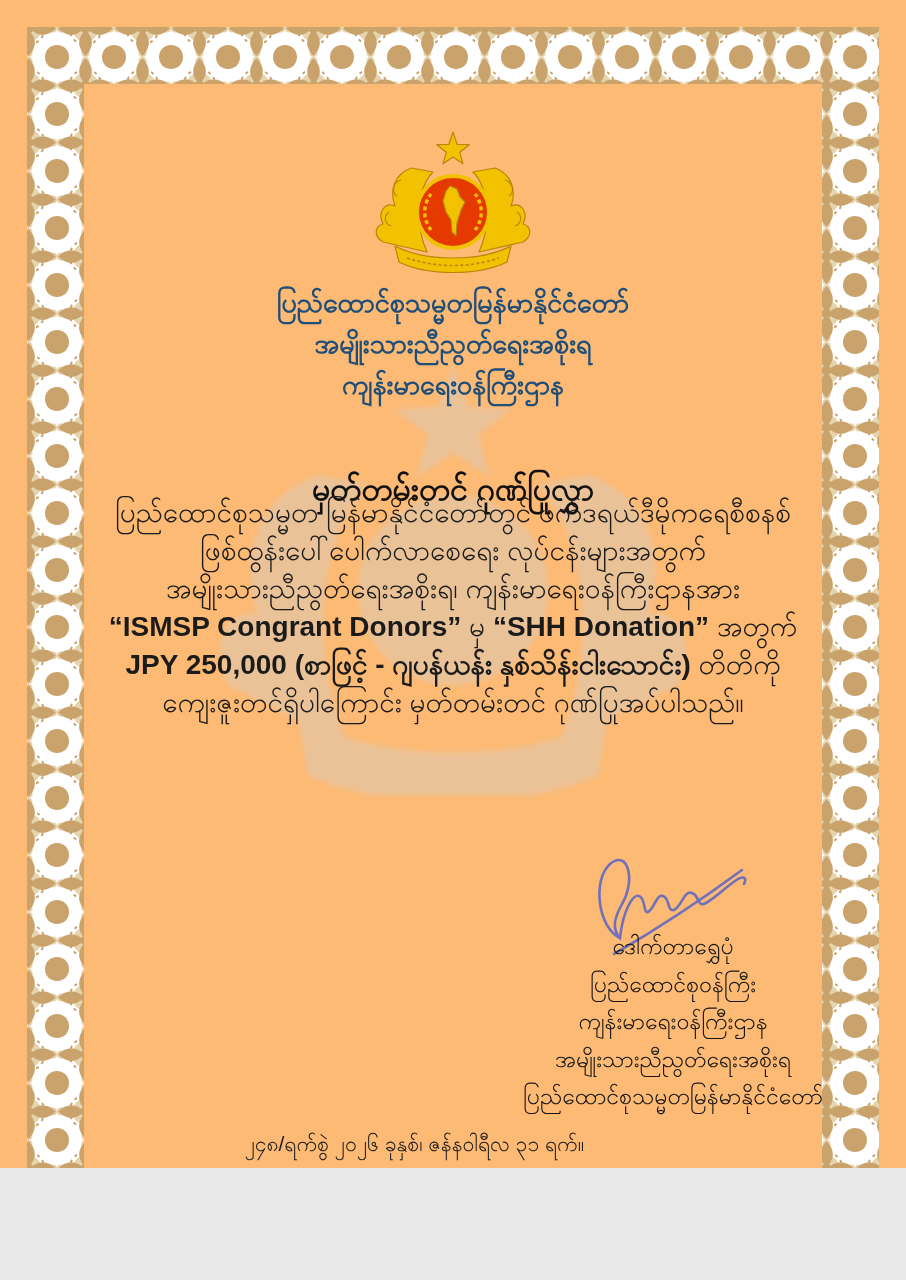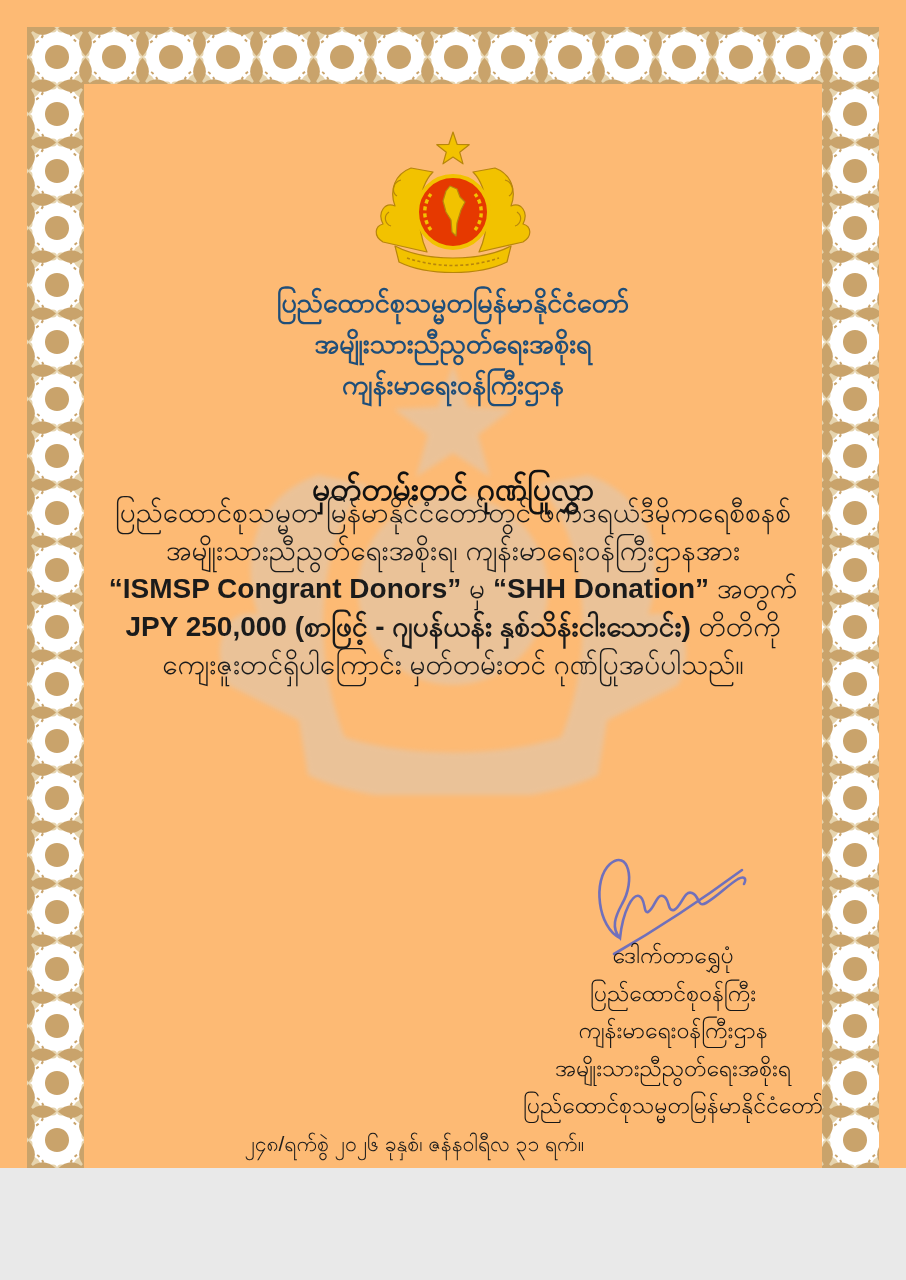--- a/index.html
+++ b/index.html
@@ -12,21 +12,21 @@
     color:#1c1c1c;
   }
   .border-frame{position:absolute;left:0;top:0;width:906px;height:1280px;}
   .emblem{position:absolute;left:353px;top:130px;width:200px;height:145px;}
   .watermark{position:absolute;left:168px;top:355px;width:570px;height:440px;opacity:.40;filter:blur(2.5px);pointer-events:none;}
   .header-block{position:absolute;left:113px;top:283px;width:680px;text-align:center;line-height:41px;font-size:27px;font-weight:bold;color:#1f4e79;}
   .cert-title{position:absolute;left:113px;top:424px;width:680px;text-align:center;font-size:32px;font-weight:bold;color:#111;margin-top:44px;}
   .body-text{position:absolute;left:93px;top:494px;width:720px;text-align:center;font-size:28px;line-height:38px;color:#1b1b1b;}
   .body-text b{font-weight:bold;}
   .signature-wrap{position:absolute;left:580px;top:840px;width:215px;height:120px;}
-  .signatory-block{position:absolute;left:478px;top:928px;width:390px;text-align:center;font-size:23px;line-height:37.5px;color:#161616;margin-top:9px;}
+  .signatory-block{position:absolute;left:478px;top:928px;width:390px;text-align:center;font-size:23px;line-height:37.5px;color:#161616;}
   .date-line{position:absolute;left:84px;top:1130px;width:500px;text-align:right;font-size:21px;color:#1b1b1b;}
 </style>
 </head>
 <body>
 
 <div class="page">
 
   <svg class="border-frame" viewBox="0 0 906 1280" aria-hidden="true">
     <defs>
       <pattern id="orn" width="57" height="57" patternUnits="userSpaceOnUse">
@@ -85,20 +85,21 @@
   <div class="header-block">
     <div>ပြည်ထောင်စုသမ္မတမြန်မာနိုင်ငံတော်</div>
     <div>အမျိုးသားညီညွတ်ရေးအစိုးရ</div>
     <div>ကျန်းမာရေးဝန်ကြီးဌာန</div>
   </div>
 
   <div class="cert-title">မှတ်တမ်းတင် ဂုဏ်ပြုလွှာ</div>
 
   <div class="body-text">
     <div>ပြည်ထောင်စုသမ္မတ မြန်မာနိုင်ငံတော်တွင် ဖက်ဒရယ်ဒီမိုကရေစီစနစ်</div>
+    <div>ဖြစ်ထွန်းပေါ်ပေါက်လာစေရေး လုပ်ငန်းများအတွက်</div>
     <div>အမျိုးသားညီညွတ်ရေးအစိုးရ၊ ကျန်းမာရေးဝန်ကြီးဌာနအား</div>
     <div><b>“ISMSP Congrant Donors”</b><span> မှ </span><b>“SHH Donation”</b><span> အတွက်</span></div>
     <div><b>JPY 250,000 (စာဖြင့် - ဂျပန်ယန်း နှစ်သိန်းငါးသောင်း)</b><span> တိတိကို</span></div>
     <div>ကျေးဇူးတင်ရှိပါကြောင်း မှတ်တမ်းတင် ဂုဏ်ပြုအပ်ပါသည်။</div>
   </div>
 
   <svg class="signature-wrap" viewBox="0 0 215 120" aria-hidden="true">
     <g fill="none" stroke="#7070BB" stroke-width="2.6" stroke-linecap="round">
       <path d="M40,98 C18,88 12,40 30,24 C48,9 56,40 42,64 C35,77 31,88 40,98 C43,70 53,54 59,56 C66,58 63,74 68,72 C75,68 76,54 83,56 C90,58 87,72 94,70 C102,66 104,50 112,53 C120,56 117,68 126,63 C138,56 148,45 158,39 C164,36 167,38 164,44"></path>
       <path d="M162,30 C124,58 72,92 34,114"></path>

